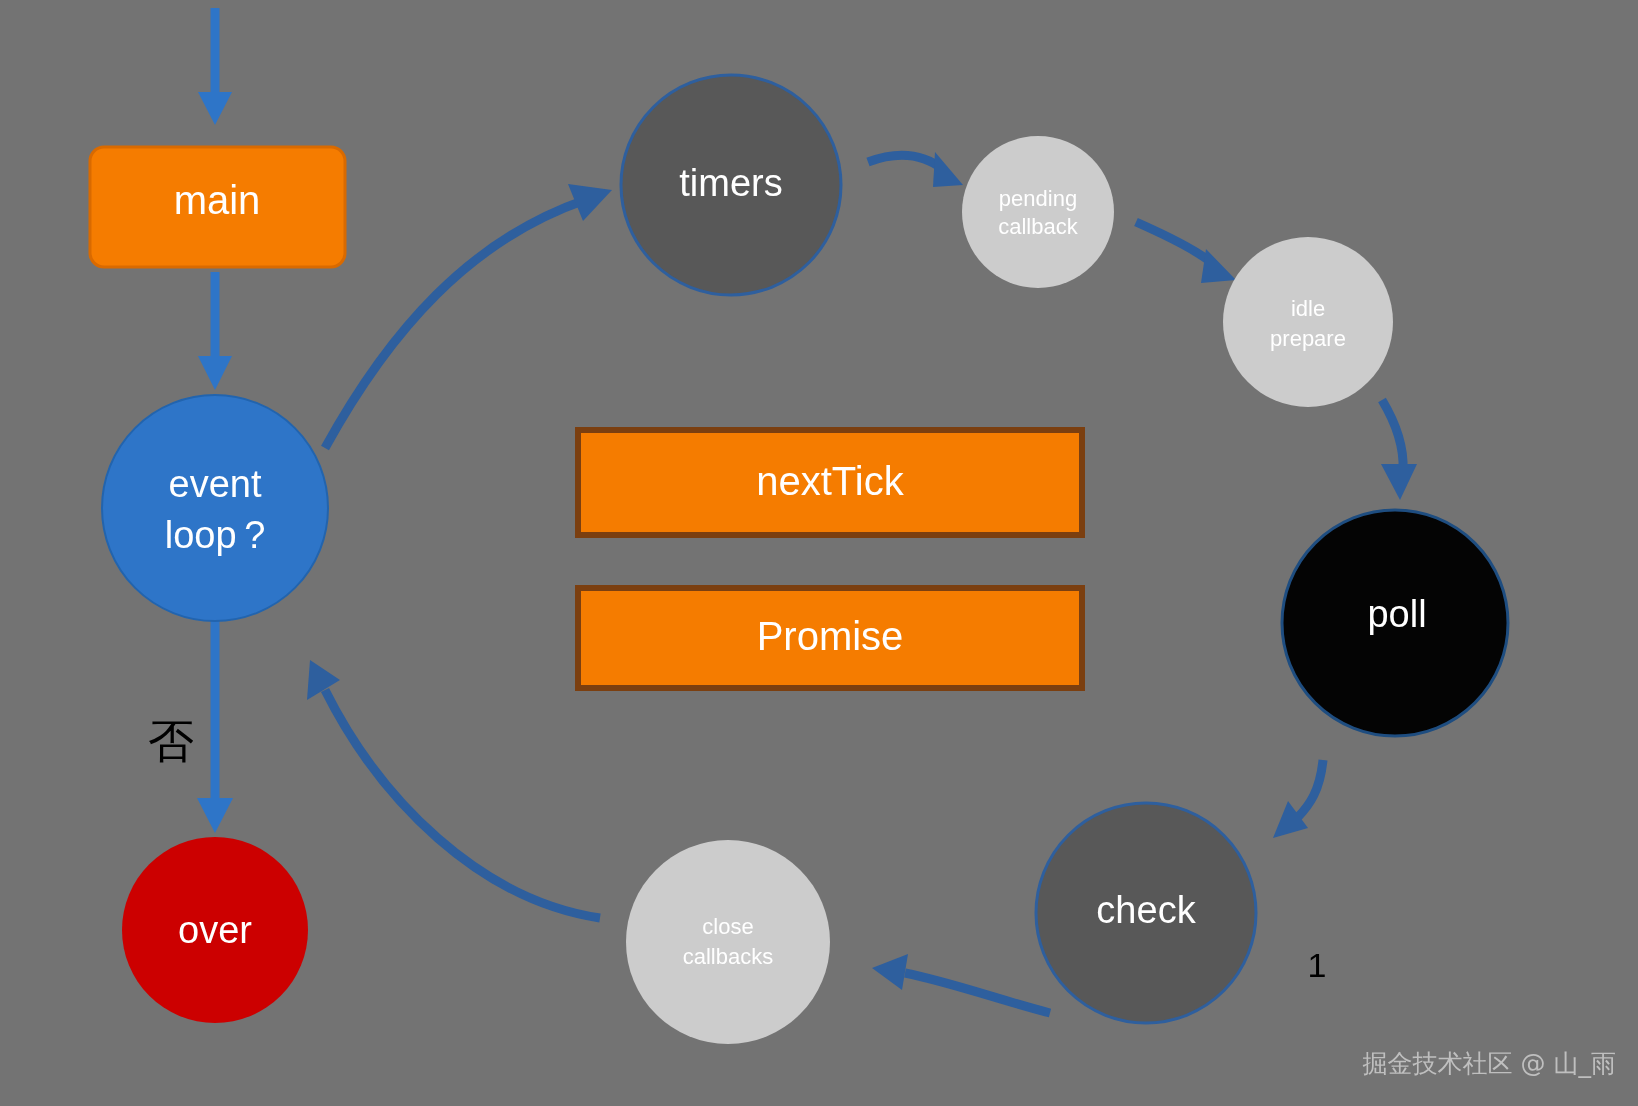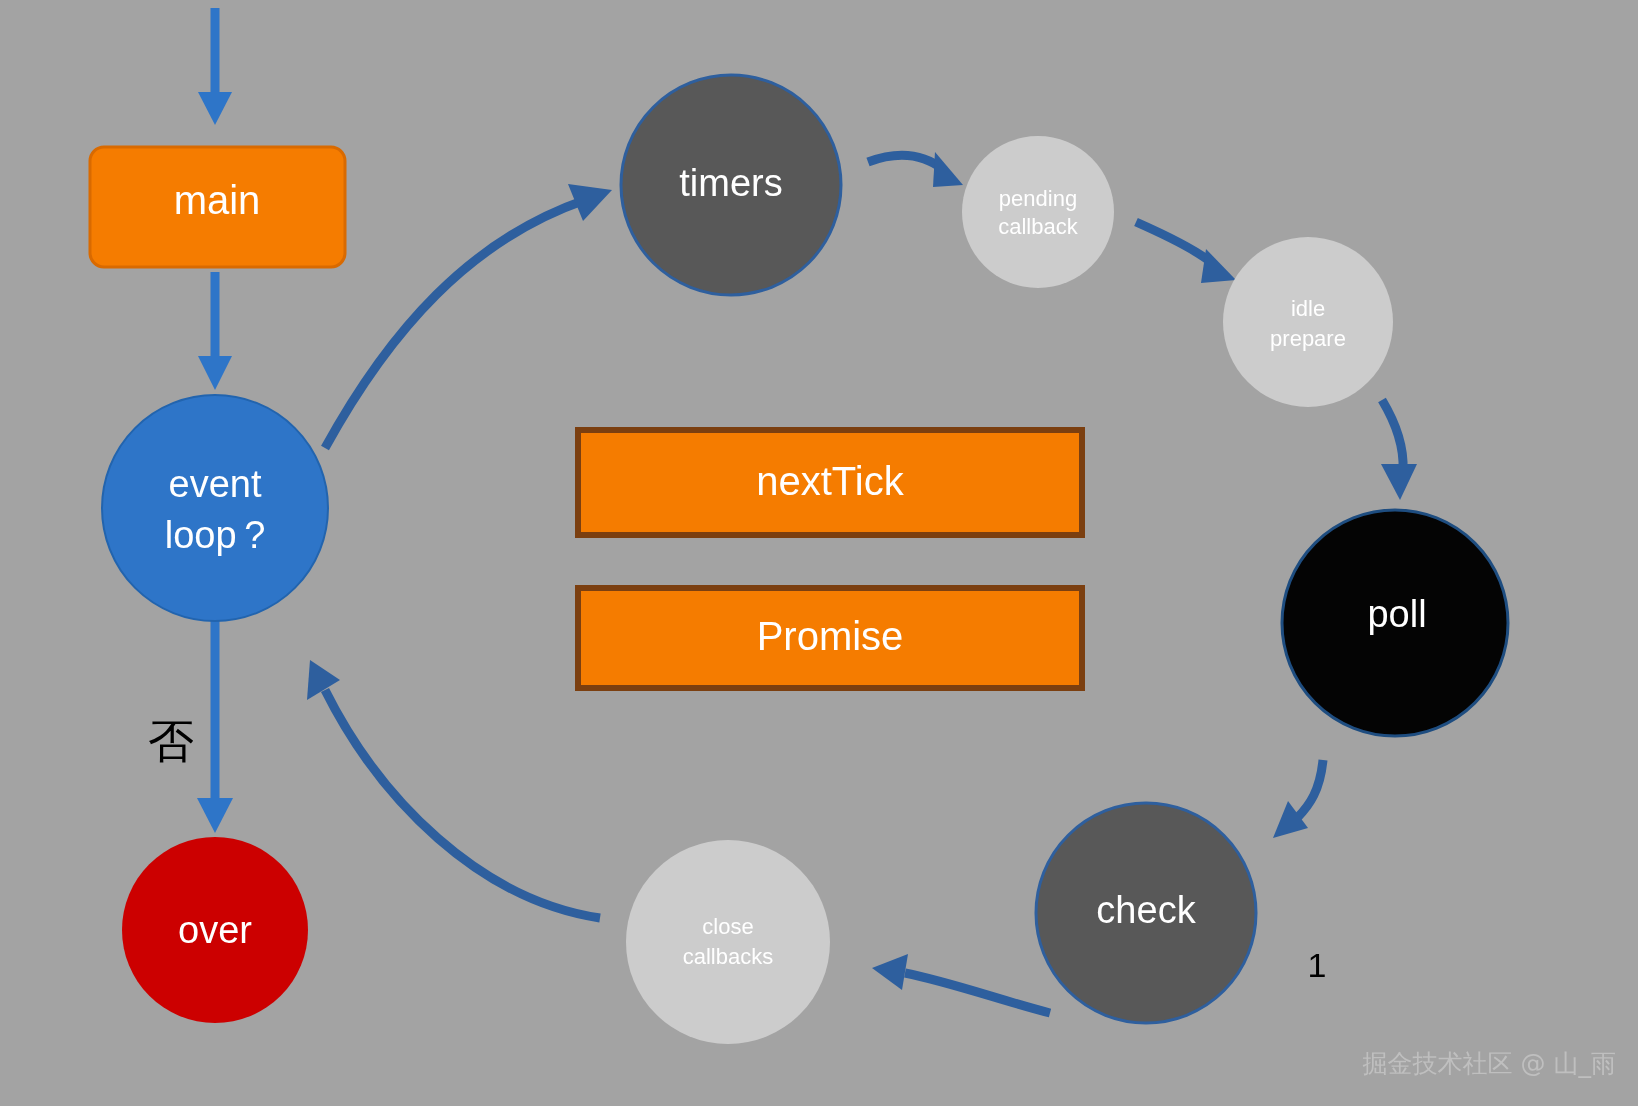--- a/index.html
+++ b/index.html
@@ -7,21 +7,21 @@
     padding: 0;
     background: #ffffff;
   }
   body {
     font-family: "Liberation Sans", sans-serif;
   }
   #stage {
     position: relative;
     width: 1638px;
     height: 1106px;
-    background: #a3a3a3;
+    background: #737373;
     overflow: hidden;
   }
   #diagram-svg {
     position: absolute;
     left: 0;
     top: 0;
     width: 1638px;
     height: 1106px;
   }
   .node-label {

